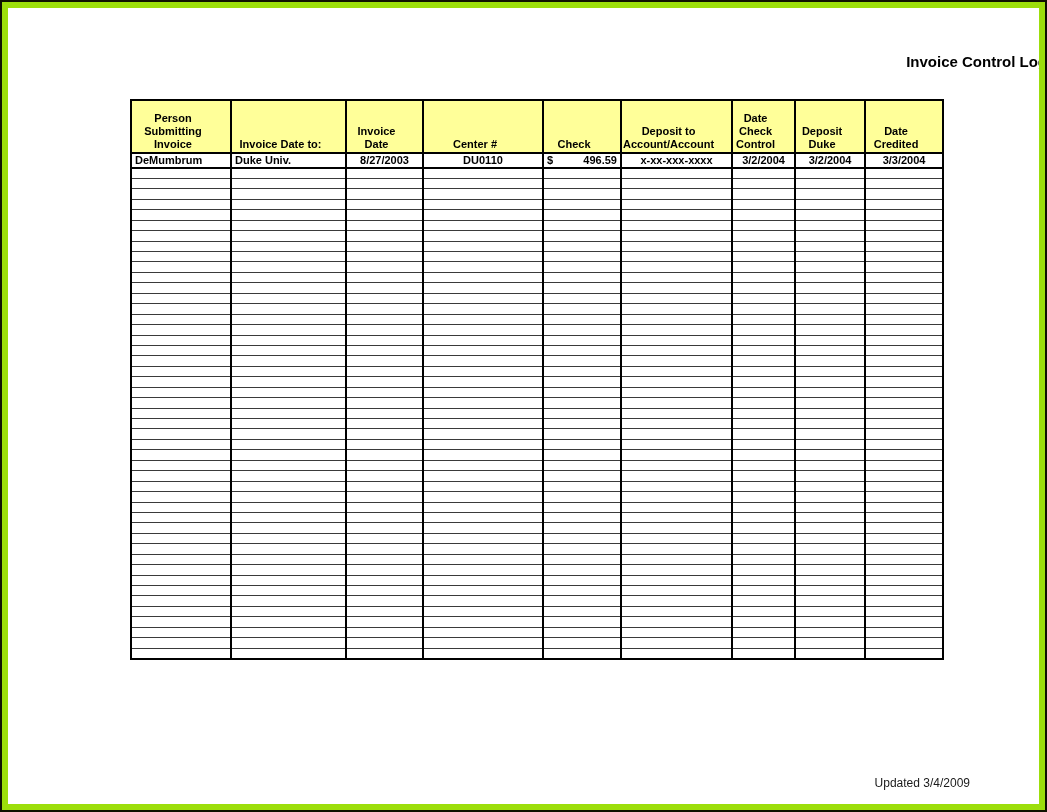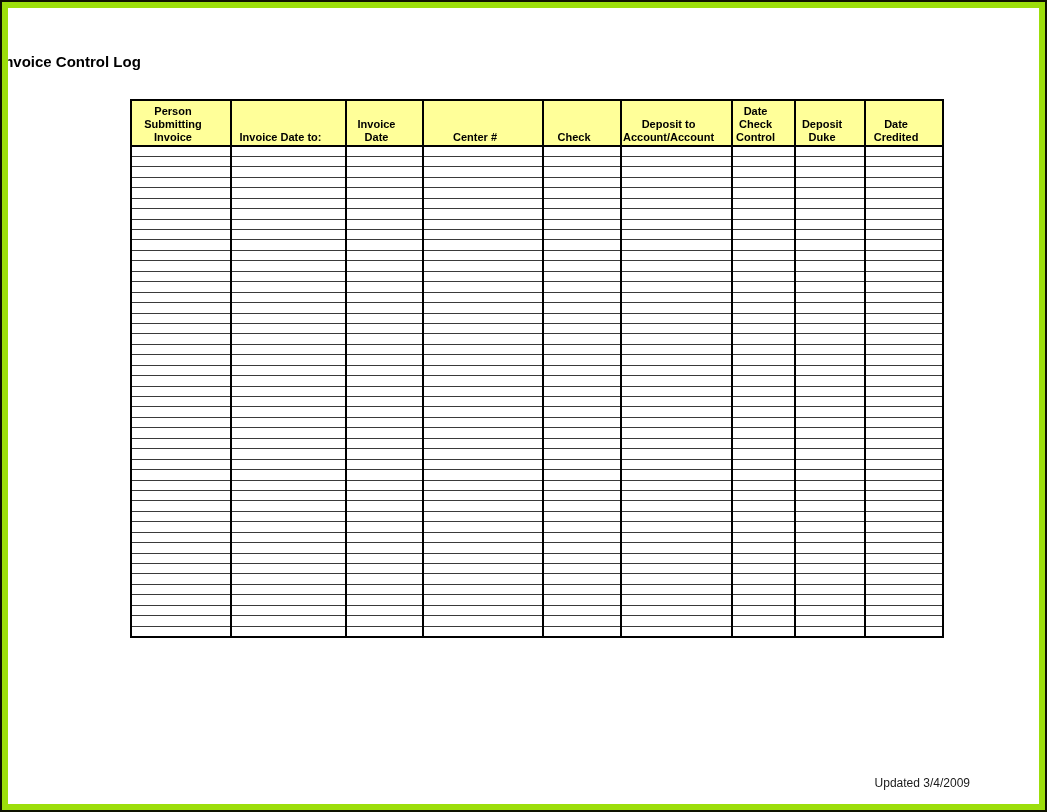--- a/index.html
+++ b/index.html
@@ -16,42 +16,42 @@
     pointer-events: none; z-index: 10;
   }
   .frame-inner {
     position: absolute; inset: 2px;
     border: 6px solid var(--frame-green, #9CDE0B);
     pointer-events: none; z-index: 9;
   }
   .doc-title {
     position: absolute;
     top: 53px; left: 0; width: 100%;
-    text-align: left;
+    text-align: right;
     font-size: 15px;
     font-weight: bold;
     color: #000;
   }
   table.log {
     position: absolute;
     left: 130px; top: 99px;
     border-collapse: collapse;
     table-layout: fixed;
     border: 2px solid #000;
   }
   table.log th {
     background: var(--header-fill, #FFFF99);
     border: 2px solid #000;
     vertical-align: bottom;
     text-align: center;
     font-size: 11px;
     font-weight: bold;
     line-height: 1.18;
     white-space: pre-line;
-    height: 46px;
+    height: 53px;
     padding: 0 17px 1px 1px;
     color: #000;
   }
   table.log td {
     border-left: 2px solid #000;
     border-right: 2px solid #000;
     overflow: hidden;
     color: #000;
   }
   tr.data-row td {
@@ -111,20 +111,31 @@
         <th>Check</th>
         <th>Deposit to
 Account/Account</th>
         <th>Date Check
 Control</th>
         <th>Deposit Duke</th>
         <th>Date Credited</th>
       </tr>
   </thead>
   <tbody>
+      <tr class="data-row">
+        <td class="al-left">DeMumbrum</td>
+        <td class="al-left">Duke Univ.</td>
+        <td class="al-center">8/27/2003</td>
+        <td class="al-center">DU0110</td>
+        <td class="al-amount"><span class="cur">$</span><span>496.59</span></td>
+        <td class="al-center">x-xx-xxx-xxxx</td>
+        <td class="al-center">3/2/2004</td>
+        <td class="al-center">3/2/2004</td>
+        <td class="al-center">3/3/2004</td>
+      </tr>
       <tr class="empty-row">
         <td></td>
         <td></td>
         <td></td>
         <td></td>
         <td></td>
         <td></td>
         <td></td>
         <td></td>
         <td></td>

